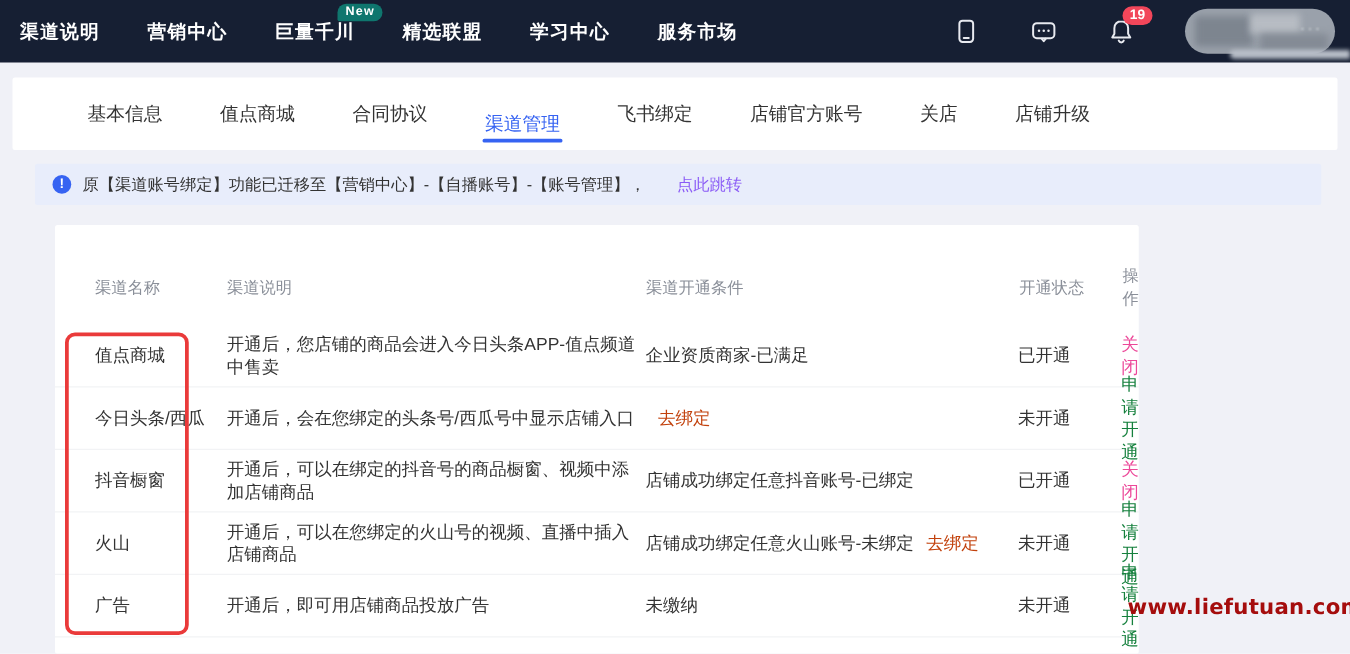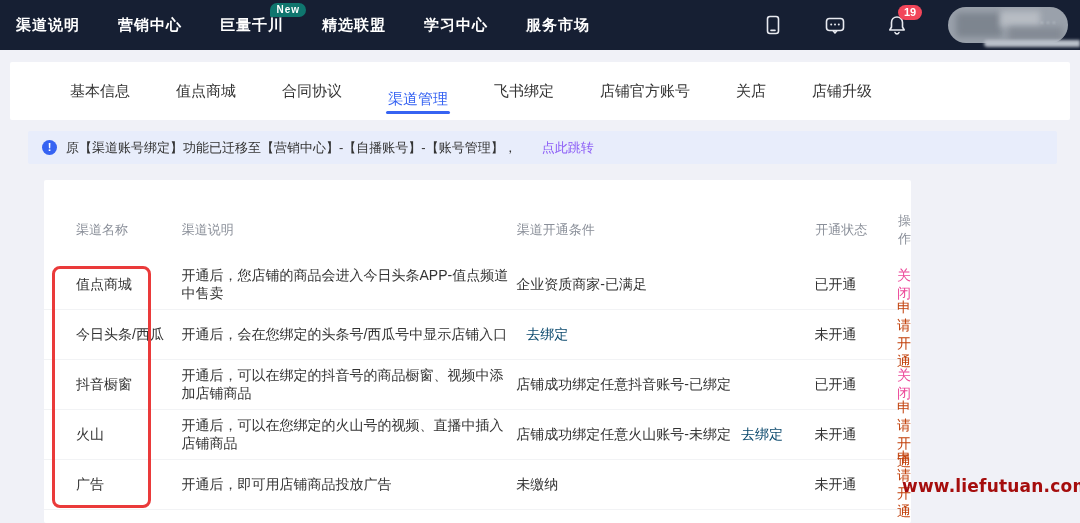--- a/index.html
+++ b/index.html
@@ -89,23 +89,23 @@
   .tbody { margin-top:10px; }
   .trow {
     display:flex; align-items:center; height:50px; padding-left:32px;
     font-size:14px; color:#333; border-bottom:1px solid #f2f3f5;
   }
   .col-name   { width:115px; }
   .col-desc   { width:365px; }
   .col-cond   { width:325px; display:flex; align-items:center; }
   .col-status { width:90px;  }
   .col-action { flex:1; }
-  .bind-link { color:#0c4a6e; margin-left:10px; cursor:pointer; text-decoration:none; white-space:nowrap; }
+  .bind-link { color:#c2410c; margin-left:10px; cursor:pointer; text-decoration:none; white-space:nowrap; }
   .action-link { color:#ec4899; cursor:pointer; text-decoration:none; }
-  .action-disabled { color:#c2410c; cursor:pointer; }
+  .action-disabled { color:#15803d; cursor:pointer; }
 
   
   .red-box {
     position:absolute; left:52px; top:266px; width:99px; height:242px;
     border:3px solid #ea3a3a; border-radius:8px; pointer-events:none; z-index:5;
   }
   .watermark {
     position:absolute; left:902px; top:476px; z-index:6; pointer-events:none;
     color:#a50d0d; font-size:17px; font-weight:700; letter-spacing:0.2px;
     font-family:"DejaVu Sans","Liberation Sans",sans-serif;

